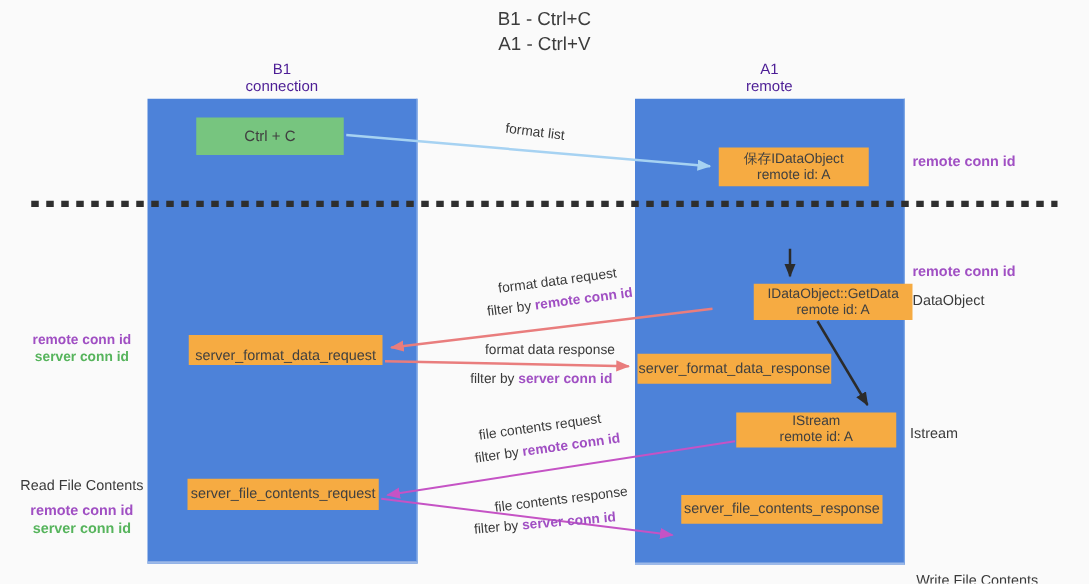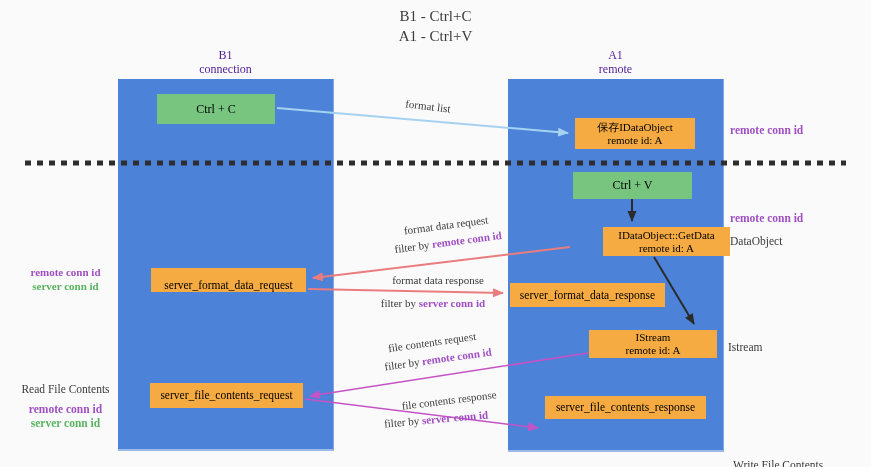--- a/index.html
+++ b/index.html
@@ -1,33 +1,33 @@
 <!DOCTYPE html>
 <html><head>
 <meta charset="utf-8">
 <style>
   html,body{margin:0;padding:0;background:#fafafa;}
   #stage{
     position:relative;width:871px;height:467px;background:#fafafa;overflow:hidden;
-    font-family:Liberation Serif, serif;color:#3a3a3a;
+    font-family:Liberation Sans, sans-serif;color:#3a3a3a;
   }
   .abs{position:absolute;}
   
   #title{left:0;top:6px;width:871px;text-align:center;font-size:15px;line-height:20px;color:#3c3c3c;}
   
   .colhead{width:215px;text-align:center;font-size:12px;line-height:14px;color:#4c1d95;}
   #head-b1{left:118px;top:48px;}
   #head-a1{left:508px;top:48px;}
   
   .col{background:#4D82D9;border-bottom:2px solid #9db9e8;border-right:1px solid #7ea6e4;}
   #col-b1{left:118px;top:79px;width:215px;height:370px;}
   #col-a1{left:508px;top:79px;width:215px;height:371px;}
   
   .box{display:flex;flex-direction:column;align-items:center;justify-content:center;
-       color:#000000;font-size:11.5px;line-height:13px;text-align:center;}
+       color:#404040;font-size:11.5px;line-height:13px;text-align:center;}
   .green{background:#77C57F;}
   .orange{background:#F6AB42;}
   #box-ctrl-c{left:157px;top:94px;width:118px;height:30px;font-size:12px;}
   #box-save{left:575px;top:118px;width:120px;height:31px;font-size:11px;}
   #box-ctrl-v{left:573px;top:172px;width:119px;height:27px;font-size:12px;}
   #box-getdata{left:571px;top:227px;width:127px;height:29px;font-size:11px;margin-left:32px;}
   #box-format-request{left:151px;top:268px;width:155px;height:24px;justify-content:flex-end;}
   #box-format-response{left:510px;top:283px;width:155px;height:24px;}
   #box-istream{left:589px;top:330px;width:128px;height:28px;font-size:11px;}
   #box-file-request{left:150px;top:383px;width:153px;height:25px;}
@@ -104,23 +104,20 @@
     <line x1="305" y1="399" x2="538" y2="428" stroke="#C553C5" stroke-width="1.6" marker-end="url(#mk-mg)"></line>
   </svg>
 
   <div class="abs box green" id="box-ctrl-c">
     <span>Ctrl + C</span>
   </div>
   <div class="abs box orange" id="box-save">
     <span>保存IDataObject</span>
     <span>remote id: A</span>
   </div>
-  <div class="abs box green" id="box-ctrl-v">
-    <span>Ctrl + V</span>
-  </div>
   <div class="abs box orange" id="box-getdata">
     <span>IDataObject::GetData</span>
     <span>remote id: A</span>
   </div>
   <div class="abs box orange" id="box-format-request">
     <span>server_format_data_request</span>
   </div>
   <div class="abs box orange" id="box-format-response">
     <span>server_format_data_response</span>
   </div>

